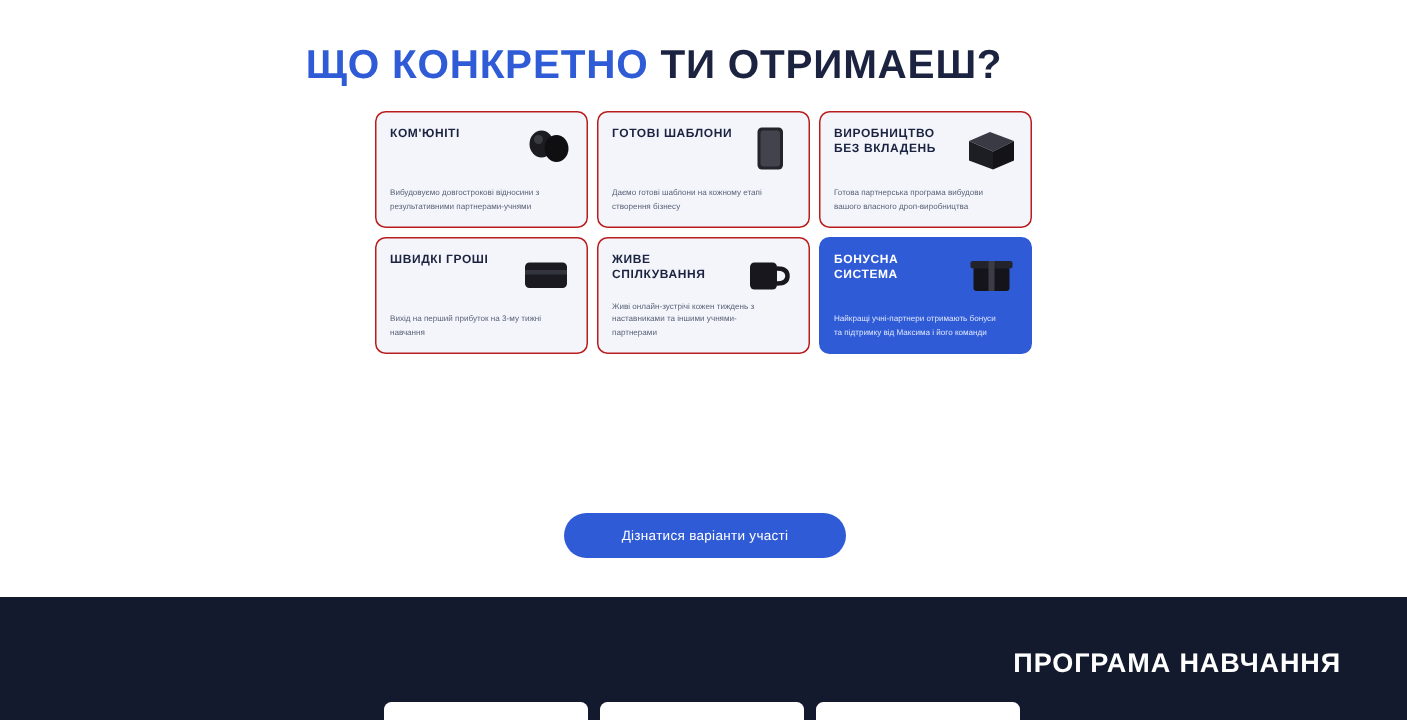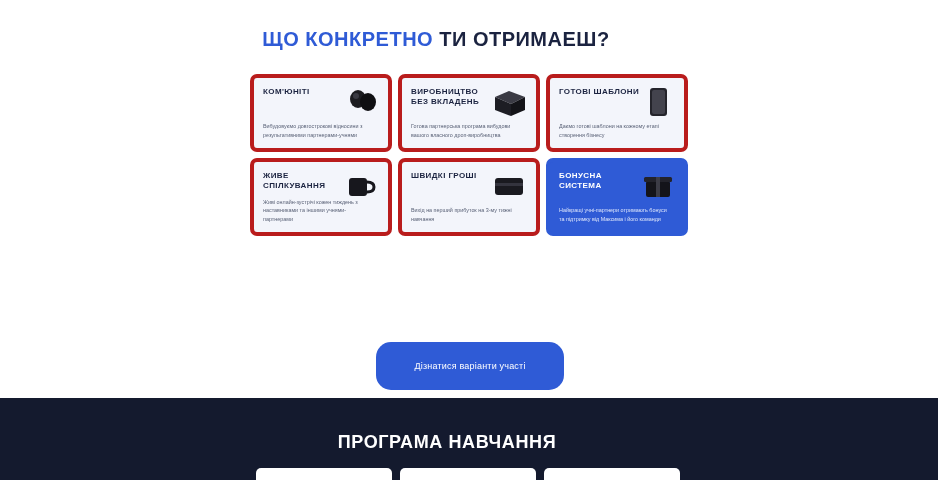--- a/index.html
+++ b/index.html
@@ -34,21 +34,21 @@
     width: 938px;
     height: 82px;
     background: #141a2e;
   }
   .section-title {
     position: absolute;
     top: 28px;
     left: 0;
     width: 872px;
     text-align: center;
-    font-size: 20px;
+    font-size: 27px;
     font-weight: bold;
     letter-spacing: 0.5px;
     color: #1b2340;
     text-transform: uppercase;
   }
   .section-title .accent {
     color: #2f5bd6;
   }
   .grid {
     position: absolute;
@@ -56,21 +56,21 @@
     top: 74px;
     width: 438px;
     display: grid;
     grid-template-columns: repeat(3, 142px);
     grid-template-rows: repeat(3, 78px);
     gap: 6px 6px;
   }
   .card {
     position: relative;
     background: #f3f5fb;
-    border: 4px solid #b91c1c;
+    border: 1px solid #b91c1c;
     border-radius: 7px;
     padding: 9px 9px 20px 9px;
     box-sizing: border-box;
     overflow: hidden;
   }
   .card.highlight {
     background: #2f5bd6;
     border-color: #2f5bd6;
   }
   .card-title {
@@ -103,36 +103,36 @@
     right: 7px;
     top: 7px;
     width: 44px;
     height: 34px;
   }
   .cta {
     position: absolute;
     left: 376px;
     top: 342px;
     width: 188px;
-    height: 48px;
+    height: 30px;
     background: #2f5bd6;
     border: none;
     border-radius: 15px;
     color: #ffffff;
     font-size: 9px;
     font-family: "Liberation Sans", sans-serif;
     cursor: pointer;
     letter-spacing: 0.2px;
   }
   .bottom-title {
     position: absolute;
     left: 0;
     top: 432px;
     width: 894px;
-    text-align: center;
+    text-align: right;
     color: #ffffff;
     font-size: 18px;
     font-weight: bold;
     letter-spacing: 0.6px;
     text-transform: uppercase;
   }
   .bottom-cards {
     position: absolute;
     left: 256px;
     top: 468px;
@@ -167,64 +167,64 @@
           <svg viewBox="0 0 44 34" width="44" height="34">
             <ellipse cx="21" cy="14" rx="8" ry="9" fill="#1c1c20"></ellipse>
             <ellipse cx="31" cy="17" rx="8" ry="9" fill="#0f0f12"></ellipse>
             <ellipse cx="19" cy="11" rx="3" ry="3" fill="#3a3a42"></ellipse>
           </svg>
         </div>
         <div class="card-desc">Вибудовуємо довгострокові відносини з результативними партнерами-учнями</div>
       </div>
 
       <div class="card">
+        <div class="card-title">ГОТОВІ ШАБЛОНИ</div>
+        <div class="card-icon">
+          <svg viewBox="0 0 44 34" width="44" height="34">
+            <rect x="17" y="3" width="17" height="28" rx="3" fill="#24242b"></rect>
+            <rect x="19" y="5" width="13" height="24" rx="2" fill="#43434d"></rect>
+          </svg>
+        </div>
+        <div class="card-desc">Даємо готові шаблони на кожному етапі створення бізнесу</div>
+      </div>
+
+      <div class="card">
         <div class="card-title">ВИРОБНИЦТВО БЕЗ ВКЛАДЕНЬ</div>
         <div class="card-icon">
           <svg viewBox="0 0 44 34" width="44" height="34">
             <polygon points="10,12 24,6 40,12 26,19" fill="#3a3a44"></polygon>
             <polygon points="10,12 26,19 26,31 10,25" fill="#1d1d24"></polygon>
             <polygon points="26,19 40,12 40,25 26,31" fill="#131318"></polygon>
           </svg>
         </div>
         <div class="card-desc">Готова партнерська програма вибудови вашого власного дроп-виробництва</div>
       </div>
 
-      <div class="card">
-        <div class="card-title">ГОТОВІ ШАБЛОНИ</div>
-        <div class="card-icon">
-          <svg viewBox="0 0 44 34" width="44" height="34">
-            <rect x="17" y="3" width="17" height="28" rx="3" fill="#24242b"></rect>
-            <rect x="19" y="5" width="13" height="24" rx="2" fill="#43434d"></rect>
-          </svg>
-        </div>
-        <div class="card-desc">Даємо готові шаблони на кожному етапі створення бізнесу</div>
-      </div>
-
-
+
+
+      <div class="card">
+        <div class="card-title">ШВИДКІ ГРОШІ</div>
+        <div class="card-icon">
+          <svg viewBox="0 0 44 34" width="44" height="34">
+            <rect x="10" y="9" width="28" height="17" rx="3" fill="#1a1a20"></rect>
+            <rect x="10" y="14" width="28" height="3" fill="#34343e"></rect>
+          </svg>
+        </div>
+        <div class="card-desc">Вихід на перший прибуток на 3-му тижні навчання</div>
+      </div>
 
       <div class="card">
         <div class="card-title">ЖИВЕ СПІЛКУВАННЯ</div>
         <div class="card-icon">
           <svg viewBox="0 0 44 34" width="44" height="34">
             <rect x="12" y="9" width="18" height="18" rx="3" fill="#17171d"></rect>
             <path d="M30 13 q7 0 7 5 q0 5 -7 5" fill="none" stroke="#17171d" stroke-width="3"></path>
           </svg>
         </div>
         <div class="card-desc">Живі онлайн-зустрічі кожен тиждень з наставниками та іншими учнями-партнерами</div>
-      </div>
-
-      <div class="card">
-        <div class="card-title">ШВИДКІ ГРОШІ</div>
-        <div class="card-icon">
-          <svg viewBox="0 0 44 34" width="44" height="34">
-            <rect x="10" y="9" width="28" height="17" rx="3" fill="#1a1a20"></rect>
-            <rect x="10" y="14" width="28" height="3" fill="#34343e"></rect>
-          </svg>
-        </div>
-        <div class="card-desc">Вихід на перший прибуток на 3-му тижні навчання</div>
       </div>
 
 
       <div class="card highlight">
         <div class="card-title">БОНУСНА СИСТЕМА</div>
         <div class="card-icon">
           <svg viewBox="0 0 44 34" width="44" height="34">
             <rect x="13" y="12" width="24" height="16" rx="2" fill="#14141a"></rect>
             <rect x="11" y="8" width="28" height="5" rx="1.5" fill="#23232b"></rect>
             <rect x="23" y="8" width="4" height="20" fill="#3c3c46"></rect>

